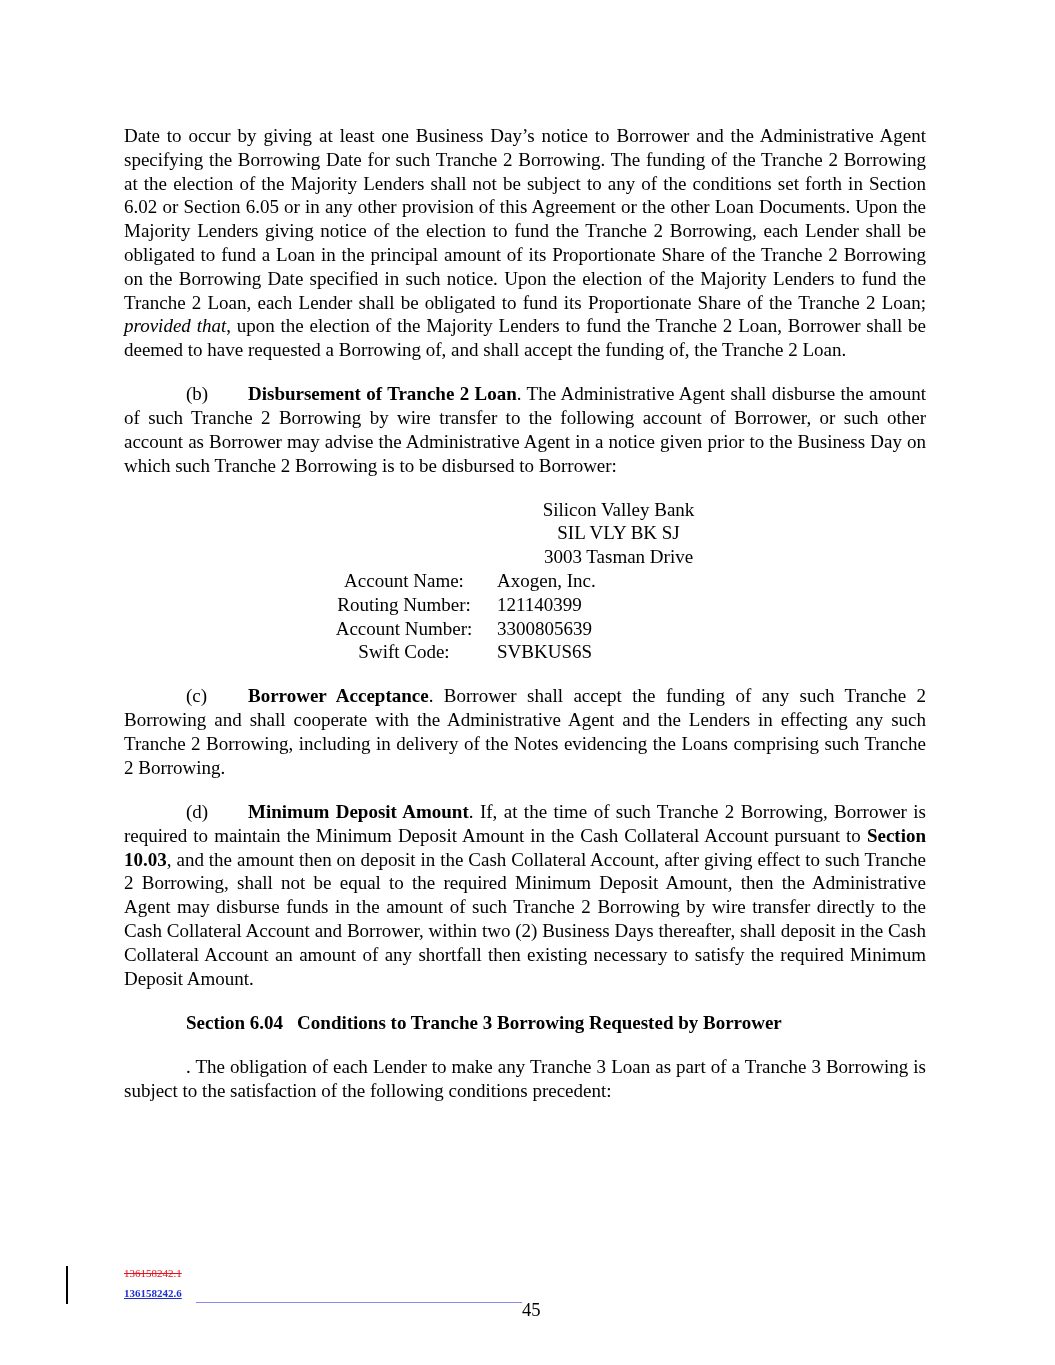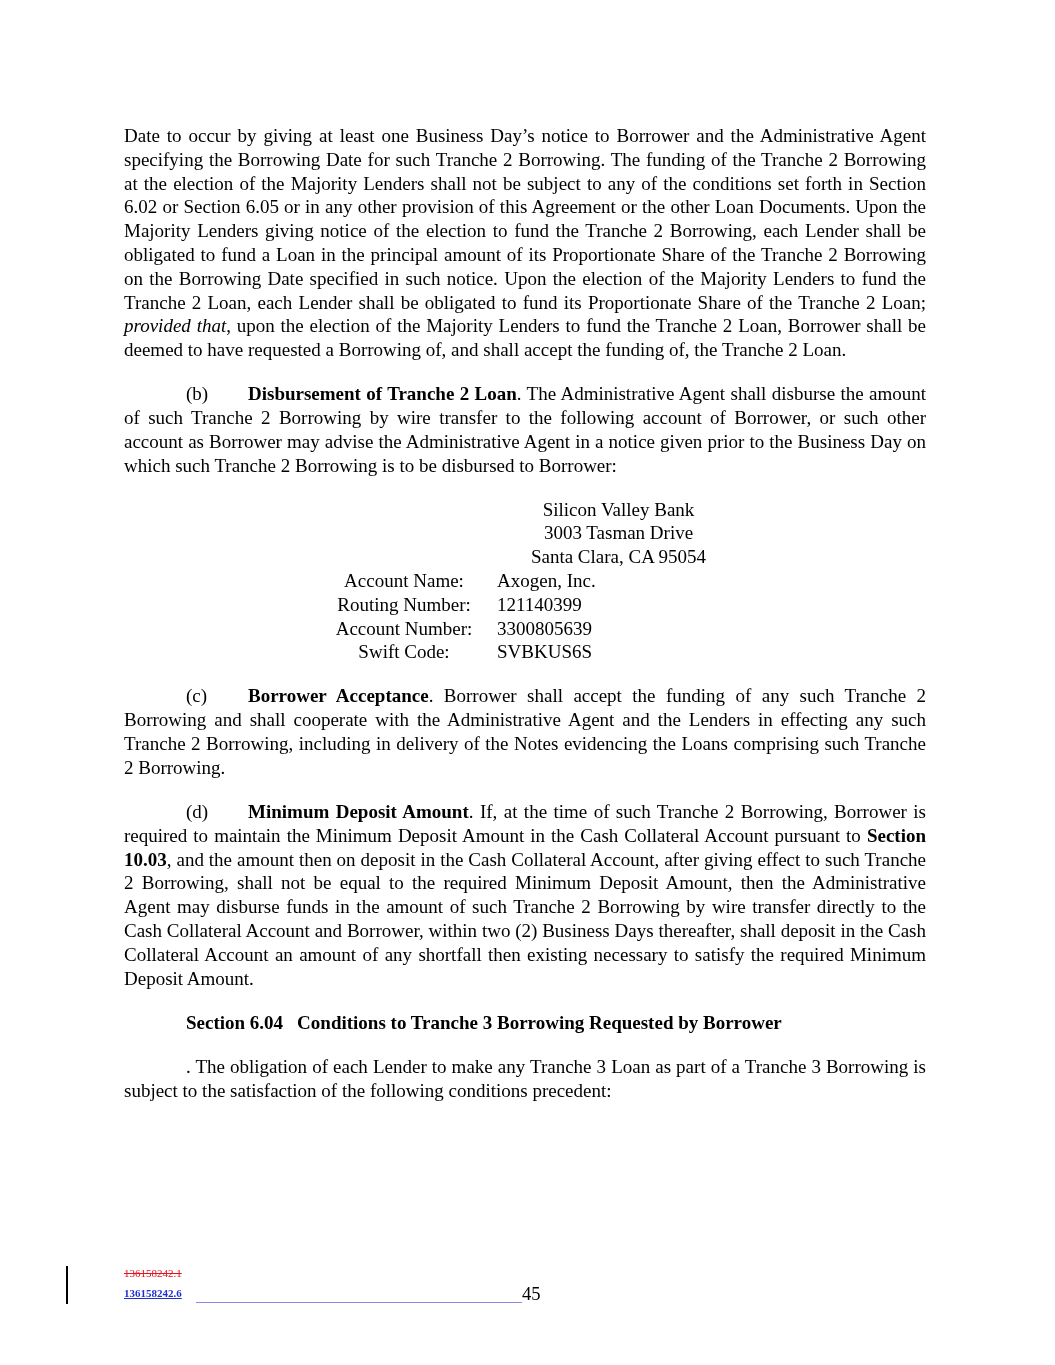--- a/index.html
+++ b/index.html
@@ -16,35 +16,35 @@
   .bank-line { display: block; height: 23.8px; }
   .bank-row { display: flex; height: 23.8px; }
   .bank-key { width: 186px; }
   .heading { margin-top: 20.5px; padding-left: 62px; font-weight: bold; }
   .heading .sec-num { margin-right: 14px; }
   .footer { position: absolute; left: 0; top: 1262px; width: 957px; height: 50px; }
   .change-bar { position: absolute; left: 66px; top: 4px; width: 2px; height: 38px; background: #000; }
   .old-id { position: absolute; left: 124px; top: 5px; font-size: 11px; color: #e0141e; text-decoration: line-through; }
   .new-id { position: absolute; left: 124px; top: 25px; font-size: 11px; color: #1f2fd0; text-decoration: underline; font-weight: bold; }
   .footer-rule { position: absolute; left: 196px; top: 40px; width: 326px; height: 1px; background: #8a8ae6; }
-  .page-num { position: absolute; left: 522px; top: 21px; font-size: 18.6px; }
+  .page-num { position: absolute; left: 522px; top: 37px; font-size: 18.6px; }
 </style>
 </head>
 <body>
 
 <div class="page">
 
   <p class="para"><span>Date to occur by giving at least one Business Day’s notice to Borrower and the Administrative Agent specifying the Borrowing Date for such Tranche 2 Borrowing.  The funding of the Tranche 2 Borrowing at the election of the Majority Lenders shall not be subject to any of the conditions set forth in Section 6.02 or Section 6.05 or in any other provision of this Agreement or the other Loan Documents.  Upon the Majority Lenders giving notice of the election to fund the Tranche 2 Borrowing, each Lender shall be obligated to fund a Loan in the principal amount of its Proportionate Share of the Tranche 2 Borrowing on the Borrowing Date specified in such notice. Upon the election of the Majority Lenders to fund the Tranche 2 Loan, each Lender shall be obligated to fund its Proportionate Share of the Tranche 2 Loan; </span><span class="ital">provided that</span><span>, upon the election of the Majority Lenders to fund the Tranche 2 Loan, Borrower shall be deemed to have requested a Borrowing of, and shall accept the funding of, the Tranche 2 Loan.</span></p>
 
   <p class="para indent"><span class="label">(b)</span><span class="bold">Disbursement of Tranche 2 Loan</span><span>. The Administrative Agent shall disburse the amount of such Tranche 2 Borrowing by wire transfer to the following account of Borrower, or such other account as Borrower may advise the Administrative Agent in a notice given prior to the Business Day on which such Tranche 2 Borrowing is to be disbursed to Borrower:</span></p>
 
   <div class="bank">
     <span class="bank-line">Silicon Valley Bank</span>
+    <span class="bank-line">SIL VLY BK SJ</span>
     <span class="bank-line">3003 Tasman Drive</span>
-    <span class="bank-line">Santa Clara, CA  95054</span>
     <div class="bank-row">
       <span class="bank-key">Account Name:</span>
       <span>Axogen, Inc.</span>
     </div>
     <div class="bank-row">
       <span class="bank-key">Routing Number:</span>
       <span>121140399</span>
     </div>
     <div class="bank-row">
       <span class="bank-key">Account Number:</span>

